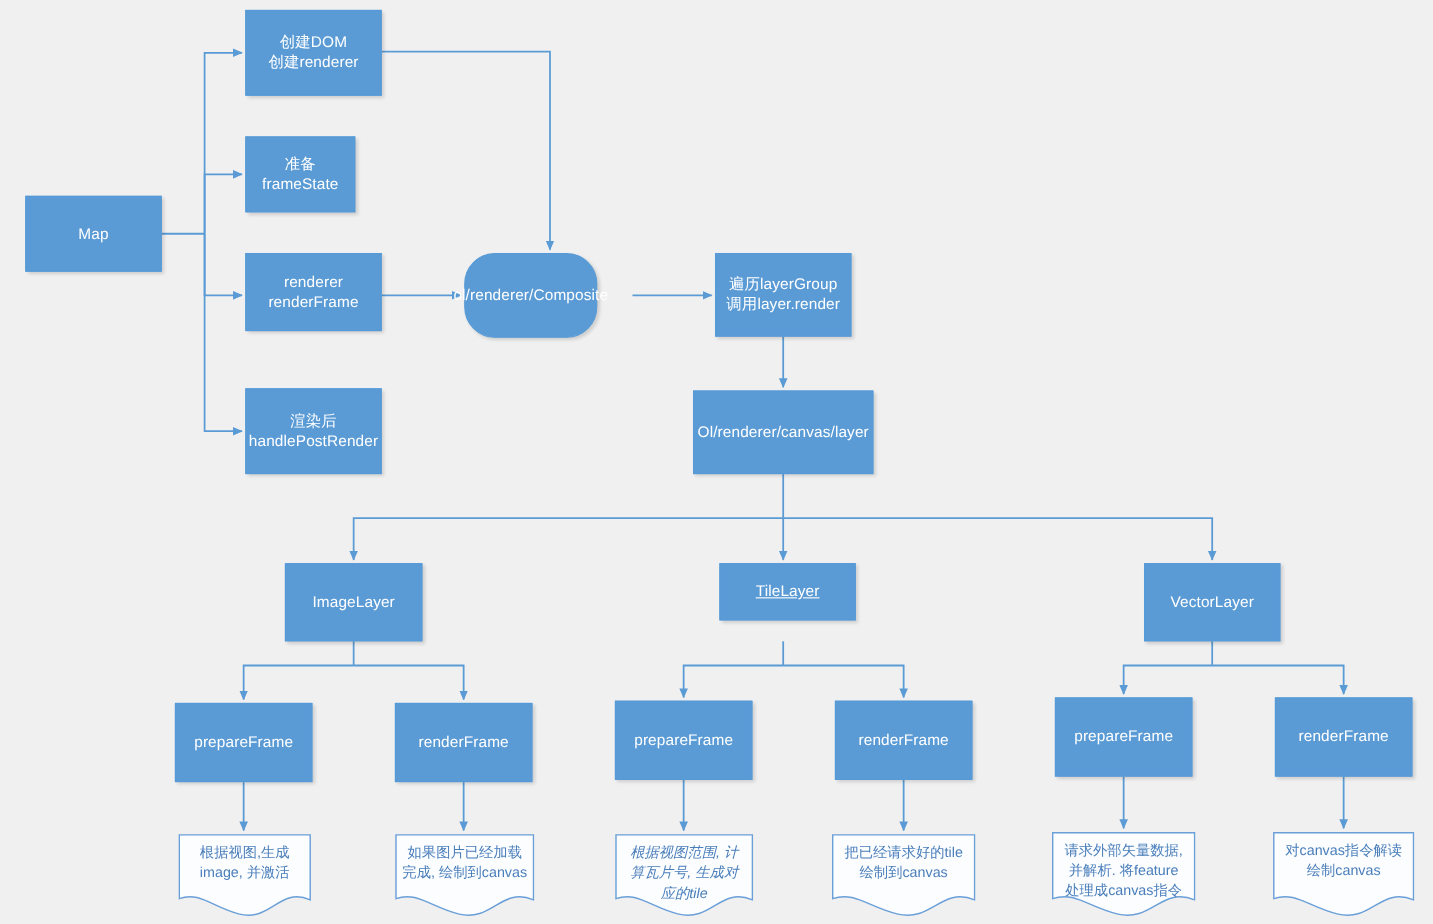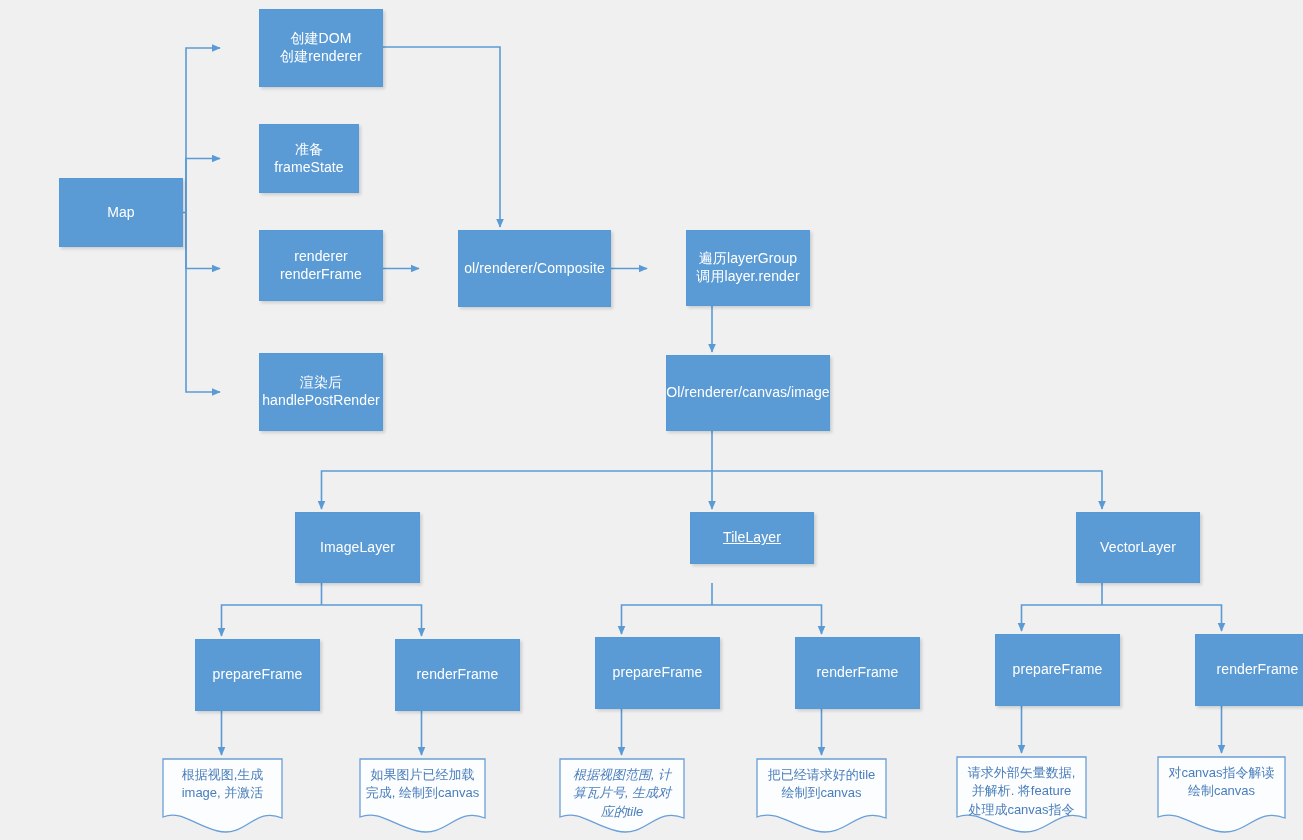--- a/index.html
+++ b/index.html
@@ -34,21 +34,20 @@
     box-shadow: 2px 2px 3px rgba(0,0,0,0.14);
     color: #ffffff;
     display: flex;
     align-items: center;
     justify-content: center;
     text-align: center;
     line-height: 1.28;
     font-size: 14px;
     letter-spacing: 0.1px;
     z-index: 2;
-    margin-left: 36px;
   }
   .node .label {
     display: block;
     white-space: pre-line;
     padding: 0 5px;
   }
   .note {
     position: absolute;
     box-sizing: border-box;
     z-index: 2;
@@ -131,29 +130,29 @@
         <span class="label">准备frameState</span>
       </div>
       <div class="node" style="left: 223px; top: 230px; width: 124px; height: 71px;">
         <span class="label">renderer
 renderFrame</span>
       </div>
       <div class="node" style="left: 223px; top: 353px; width: 124px; height: 78px;">
         <span class="label">渲染后
 handlePostRender</span>
       </div>
-      <div class="node" style="left: 422px; top: 230px; width: 153px; height: 77px;">
+      <div class="node" style="left: 422px; top: 230px; width: 121px; height: 77px; border-radius: 28px;">
         <span class="label">ol/renderer/Composite</span>
       </div>
       <div class="node" style="left: 650px; top: 230px; width: 124px; height: 76px;">
         <span class="label">遍历layerGroup
 调用layer.render</span>
       </div>
       <div class="node" style="left: 630px; top: 355px; width: 164px; height: 76px;">
-        <span class="label">Ol/renderer/canvas/image</span>
+        <span class="label">Ol/renderer/canvas/layer</span>
       </div>
       <div class="node" style="left: 259px; top: 512px; width: 125px; height: 71px;">
         <span class="label">ImageLayer</span>
       </div>
       <div class="node" style="left: 654px; top: 512px; width: 124px; height: 52px; text-decoration: underline;">
         <span class="label">TileLayer</span>
       </div>
       <div class="node" style="left: 1040px; top: 512px; width: 124px; height: 71px;">
         <span class="label">VectorLayer</span>
       </div>

